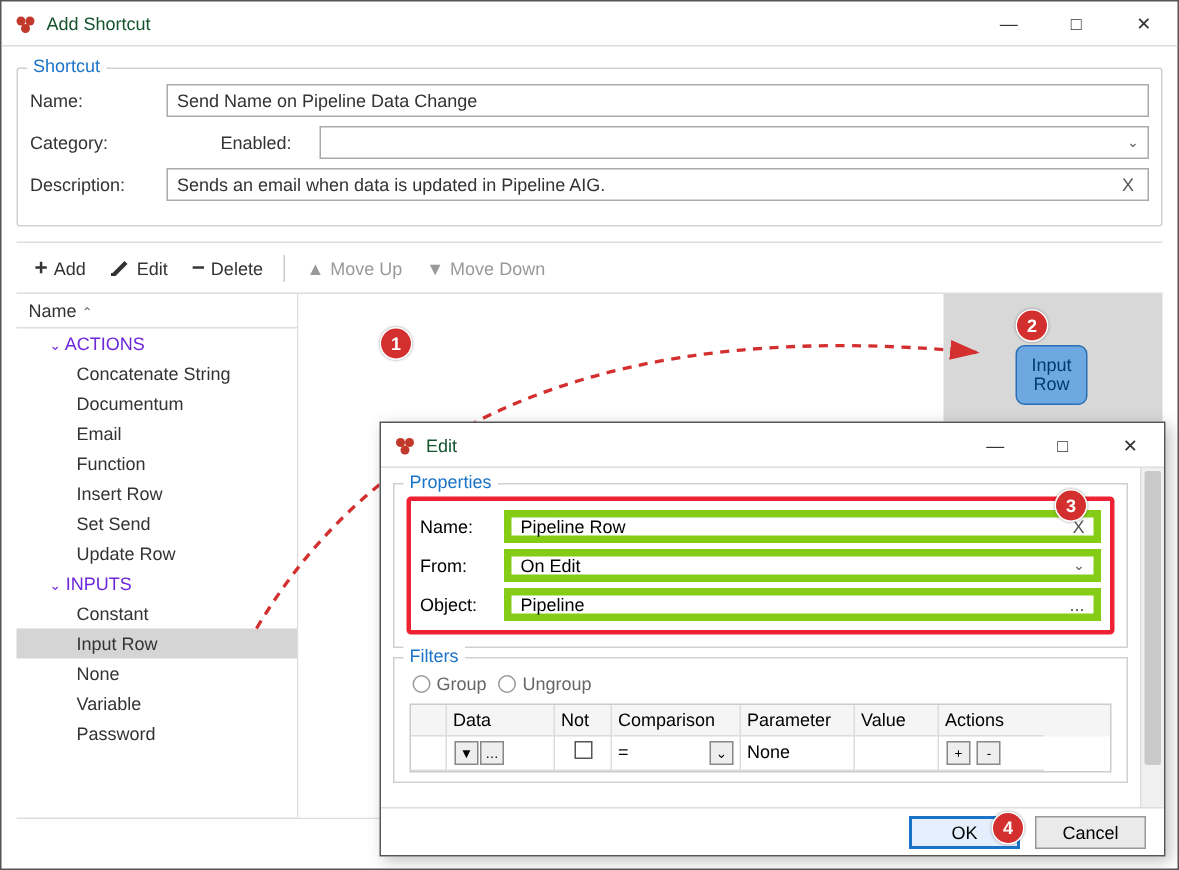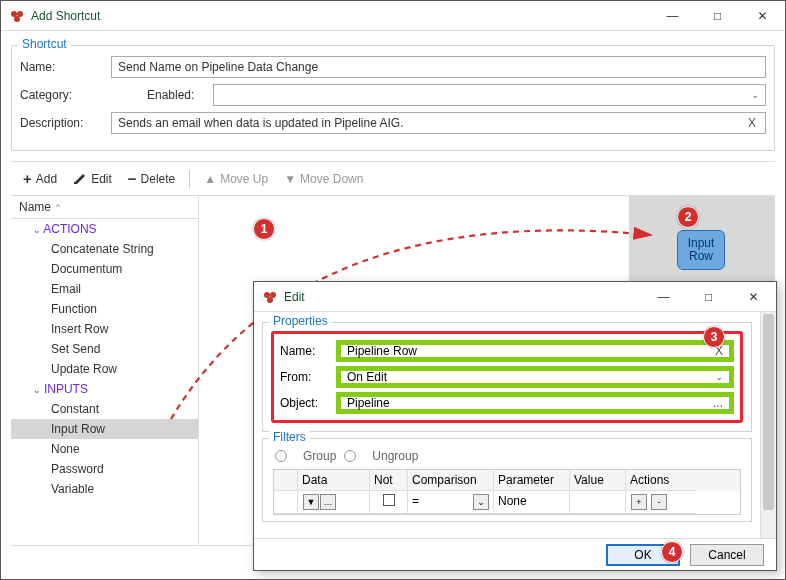--- a/index.html
+++ b/index.html
@@ -34,21 +34,21 @@
   .dialog .dcontent { padding:4px 8px 4px 8px; position:relative; }
   .dialog .scroll { position:absolute; right:0; top:30px; bottom:32px; width:16px; background:#f0f0f0; border-left:1px solid #ddd; }
   .dialog .scroll .thumb { position:absolute; left:2px; right:2px; top:2px; height:196px; background:#c9c9c9; border-radius:2px; }
   .dialog .fieldset2 { border:1px solid #d0d0d0; position:relative; padding:8px 8px 8px 8px; margin-top:6px; margin-right:16px; }
   .dialog .legend2 { position:absolute; top:-9px; left:6px; background:#fff; padding:0 4px; color:#1a73c7; }
   .dialog .propbox { border:3px solid #e23; border-radius:3px; padding:6px; }
   .dialog .prow { display:flex; align-items:center; margin-bottom:4px; }
   .dialog .prow label { width:56px; }
   .dialog .prow .inp { flex:1; border:5px solid #84cc16; height:22px; padding:2px 6px; display:flex; align-items:center; justify-content:space-between; }
   .dialog .filterbar { display:flex; gap:8px; padding:2px 4px 6px 4px; color:#666; }
-  .dialog .filterbar .fbtn { display:flex; align-items:center; gap:16px; }
+  .dialog .filterbar .fbtn { display:flex; align-items:center; gap:4px; }
   .dialog .table { border:1px solid #ccc; margin:0 2px; }
   .dialog .table .th { display:flex; background:#f5f5f5; }
   .dialog .table .th > div, .dialog .table .tr > div { padding:3px 4px; border-right:1px solid #ddd; border-bottom:1px solid #ddd; font-size:12px; }
   .dialog .table .tr { display:flex; }
   .dialog .table .c1{width:24px}.c2{width:72px}.c3{width:38px}.c4{width:86px}.c5{width:76px}.c6{width:56px}.c7{width:70px;border-right:none!important}
   .dialog .dropbtn { display:inline-block; width:16px; height:16px; border:1px solid #888; background:#eee; text-align:center; line-height:14px; font-size:9px; margin-left:1px; }
   .dialog .ftr { position:absolute; bottom:0; left:0; right:0; height:32px; border-top:1px solid #ddd; display:flex; justify-content:flex-end; align-items:center; gap:10px; padding-right:12px; }
   .dialog .ftr button { width:74px; height:22px; border:1px solid #999; background:#eaeaea; }
   .dialog .ftr button.primary { border:2px solid #1a73c7; background:#e4eefc; }
   svg.arrow { position:absolute; left:0; top:0; pointer-events:none; z-index:30;}
@@ -133,22 +133,22 @@
       <div class="item">Documentum</div>
       <div class="item">Email</div>
       <div class="item">Function</div>
       <div class="item">Insert Row</div>
       <div class="item">Set Send</div>
       <div class="item">Update Row</div>
       <div class="group"><span style="font-size:9px">⌄</span> <span>INPUTS</span></div>
       <div class="item">Constant</div>
       <div class="item sel">Input Row</div>
       <div class="item">None</div>
+      <div class="item">Variable</div>
       <div class="item">Password</div>
-      <div class="item">Variable</div>
     </div>
     <div class="canvas">
       <div class="shade"></div>
       <div class="node" style="right:50px;top:34px">
           <span>Input Row</span>
         </div>
     </div>
   </div>
 </div>
 

